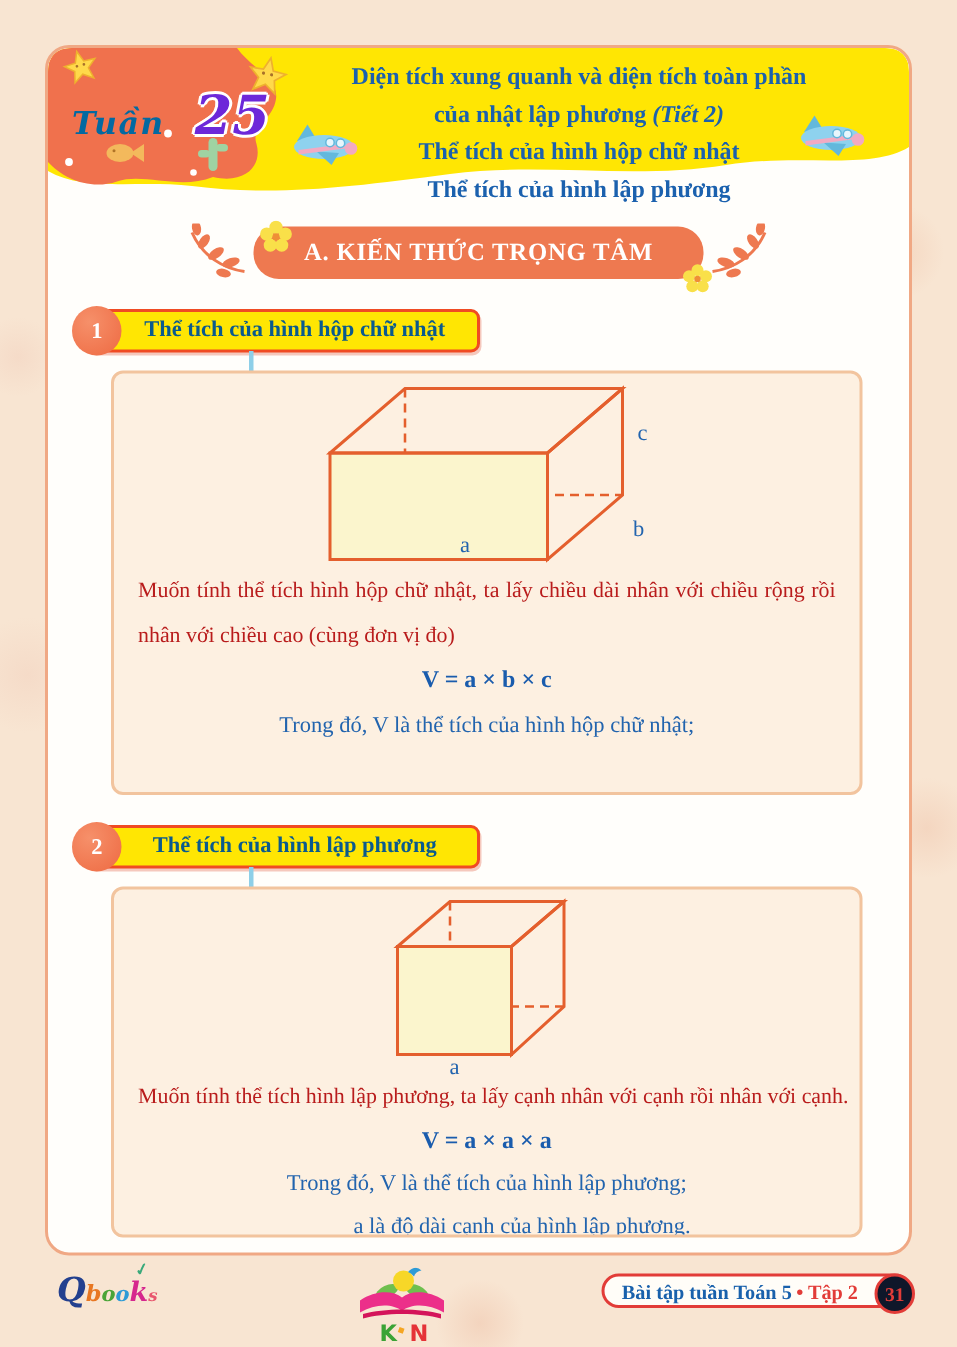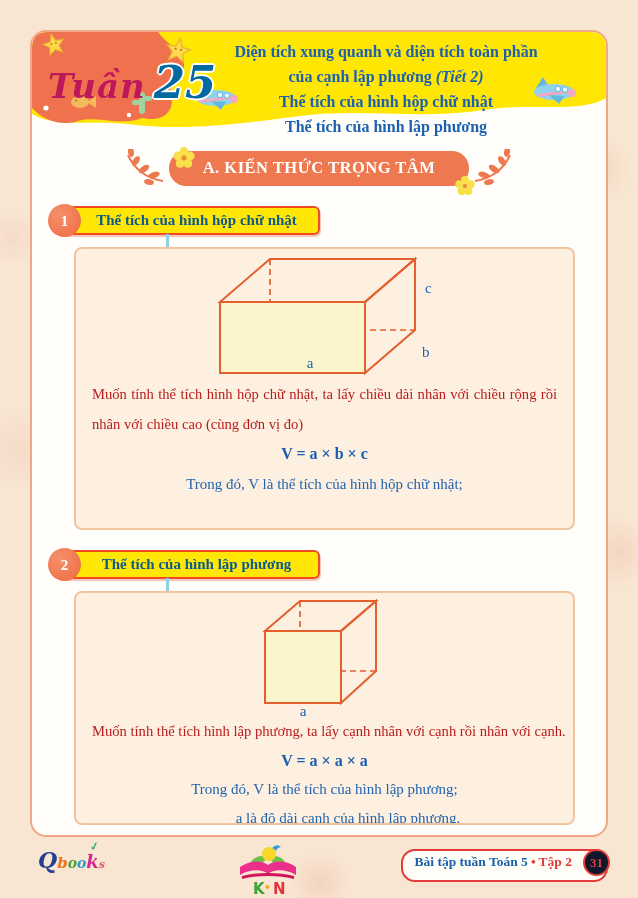--- a/index.html
+++ b/index.html
@@ -16,25 +16,25 @@
   }
   .page{
     position:absolute;left:30px;top:30px;width:578px;height:807px;
     background:#fffefb;border:2px solid #f0a884;border-radius:16px;
     box-sizing:border-box;overflow:hidden;
   }
   .header-art{position:absolute;left:0;top:0;width:574px;height:105px;}
   .week-block{position:absolute;left:16px;top:24px;white-space:nowrap;}
   .week-label{
     font-family:"DejaVu Serif", serif;font-style:italic;font-weight:700;
-    font-size:34px;color:#be185d;letter-spacing:1px;
+    font-size:21px;color:#0369a1;letter-spacing:1px;
   }
   .week-number{
     font-family:"DejaVu Serif", serif;font-style:italic;font-weight:700;
-    font-size:45px;color:#0369a1;margin-left:8px;
+    font-size:36px;color:#6d28d9;margin-left:20px;
     text-shadow:-2px 0 #fff,2px 0 #fff,0 -2px #fff,0 2px #fff,
                 -1px -1px #fff,1px 1px #fff,-1px 1px #fff,1px -1px #fff;
   }
   .header-title{
     position:absolute;left:142px;right:8px;top:7px;text-align:center;
     color:#1b61ae;font-weight:700;font-size:16px;line-height:25px;
   }
   .header-title .it{font-style:italic;}
   .kbanner-row{
     position:absolute;left:0;right:0;top:116px;height:40px;
@@ -90,21 +90,21 @@
   .qb-b{font-size:15px;color:#e87722;}
   .qb-o1{font-size:14px;color:#4aa437;}
   .qb-o2{font-size:14px;color:#2e9bd6;}
   .qb-k{font-size:18px;color:#d6278e;}
   .qb-s{font-size:11px;color:#e8556d;}
   .qb-check{position:absolute;left:52px;top:-7px;color:#3aa97a;font-size:11px;
     font-style:normal;transform:rotate(-12deg);}
   .knlogo{position:absolute;left:206px;top:0;}
   .badge{position:absolute;right:0;top:4px;height:27px;}
   .badge-pill{
-    box-sizing:border-box;height:33px;border:2px solid #e23c38;background:#fffdf8;
+    box-sizing:border-box;height:23px;border:2px solid #e23c38;background:#fffdf8;
     border-radius:14px;padding:3px 34px 0 12px;font-weight:700;font-size:13.5px;
     white-space:nowrap;
   }
   .badge-title{color:#1961ac;}
   .badge-sep{color:#e23c38;padding:0 3px;}
   .badge-volume{color:#e23c38;}
   .badge-page{
     position:absolute;right:-2px;top:0;width:27px;height:27px;border-radius:50%;
     box-sizing:border-box;border:2px solid #e23c38;background:#0f172a;color:#e23c38;
     font-weight:700;font-size:13px;display:flex;align-items:center;justify-content:center;
@@ -167,21 +167,21 @@
       <circle cx="11" cy="-2.5" r="2.8" fill="#e8f6fc" stroke="#63b8dc" stroke-width="1"></circle>
     </g>
   </svg>
 
   <div class="week-block">
     <span class="week-label">Tuần</span><span class="week-number">25</span>
   </div>
 
   <div class="header-title">
     <div>Diện tích xung quanh và diện tích toàn phần</div>
-    <div><span>của cạnh lập phương </span><span class="it"></span><span class="it">(Tiết 2)</span></div>
+    <div><span>của nhật lập phương </span><span class="it"></span><span class="it">(Tiết 2)</span></div>
     <div>Thể tích của hình hộp chữ nhật</div>
     <div>Thể tích của hình lập phương</div>
   </div>
 
   <div class="kbanner-row">
     <svg width="42" height="38" viewBox="0 0 42 38">
       <path d="M40,32 C26,30 12,22 5,6" stroke="#ee7950" stroke-width="2" fill="none"></path>
       <ellipse cx="31" cy="26" rx="6" ry="3" fill="#ee7950" transform="rotate(-18 31 26)"></ellipse>
       <ellipse cx="21" cy="20" rx="6" ry="3" fill="#ee7950" transform="rotate(-35 21 20)"></ellipse>
       <ellipse cx="13" cy="12" rx="5.5" ry="3" fill="#ee7950" transform="rotate(-55 13 12)"></ellipse>

